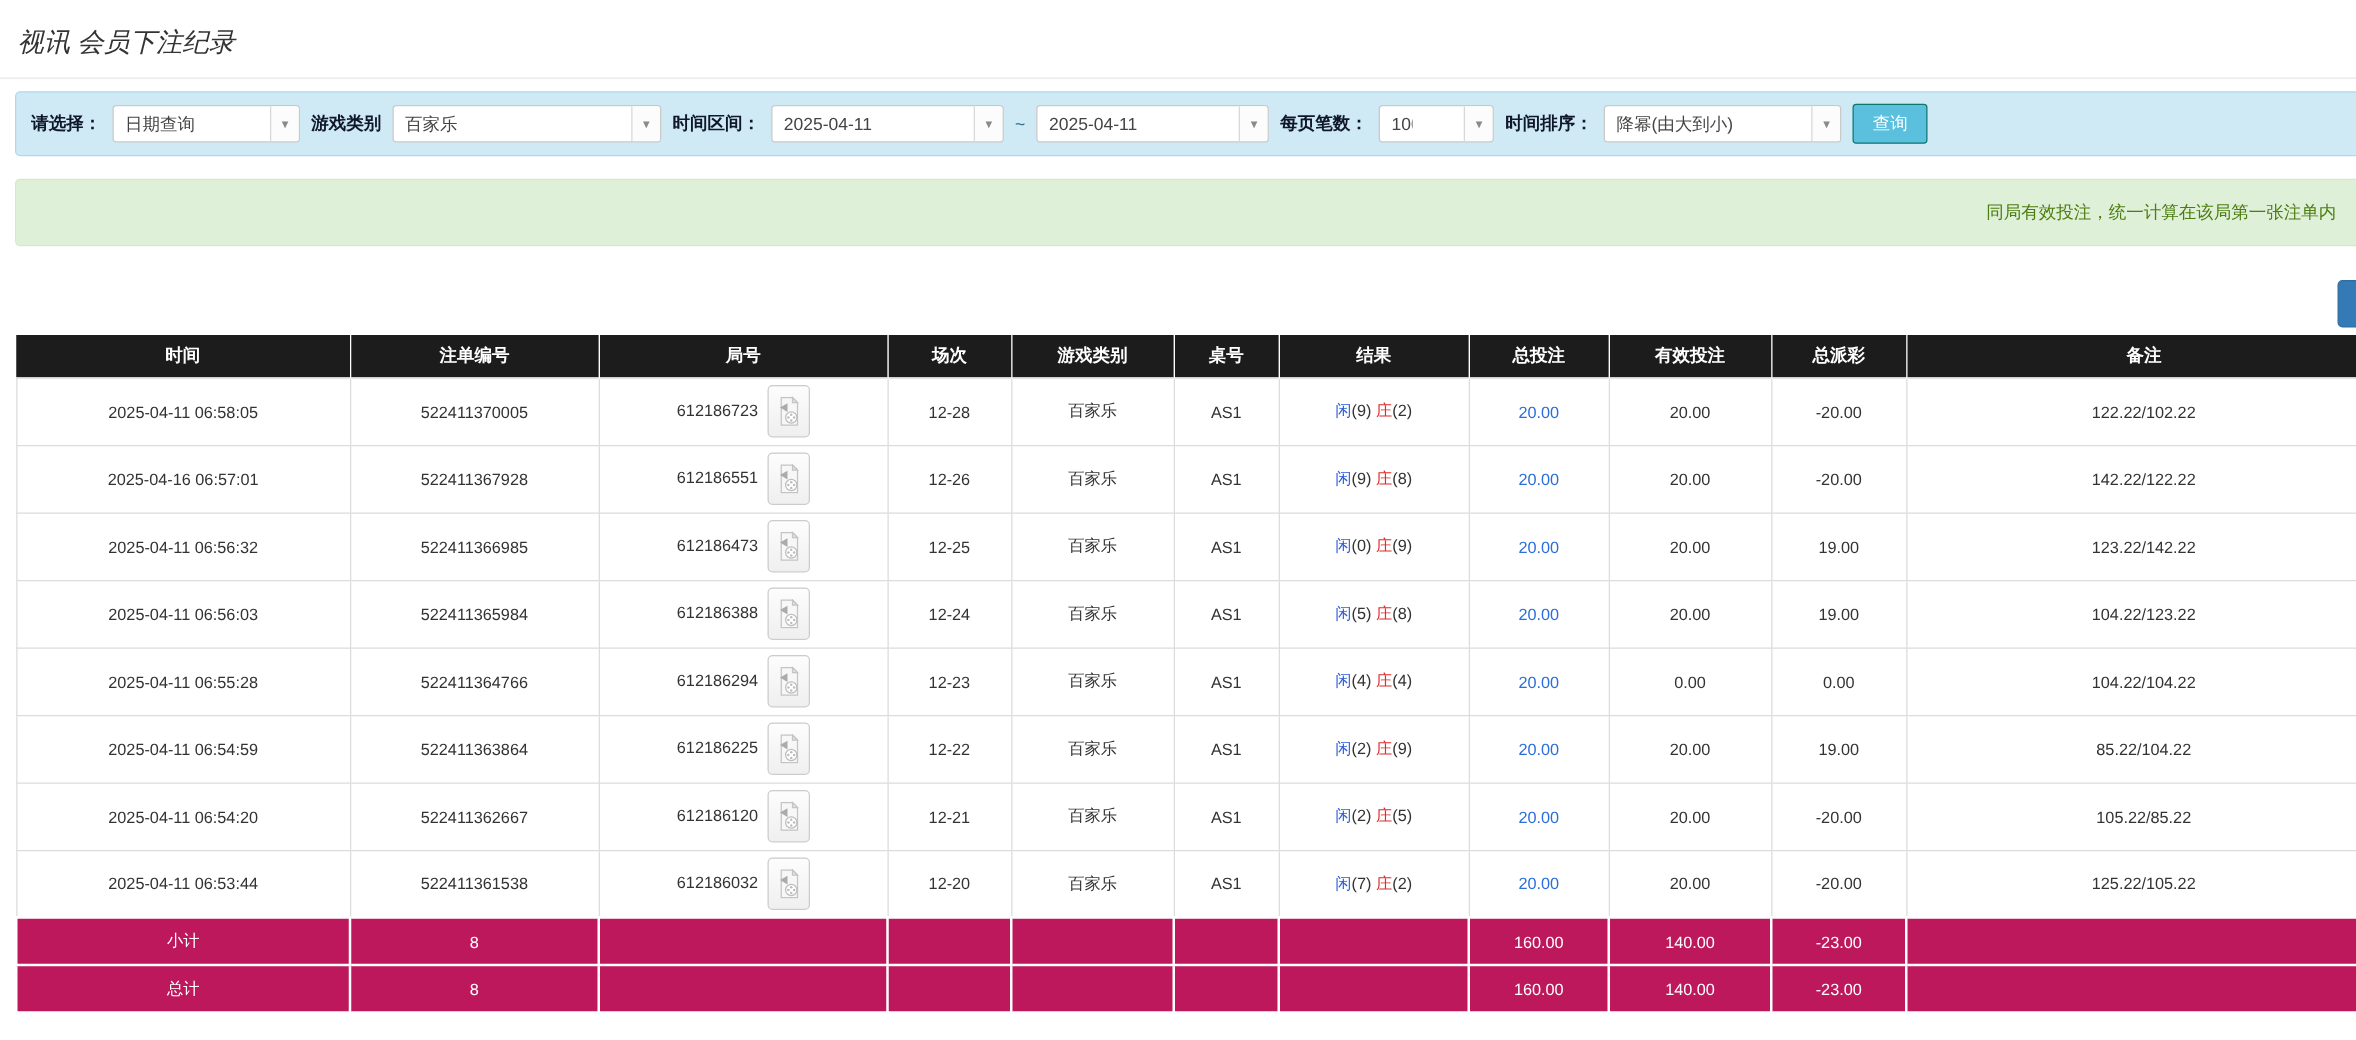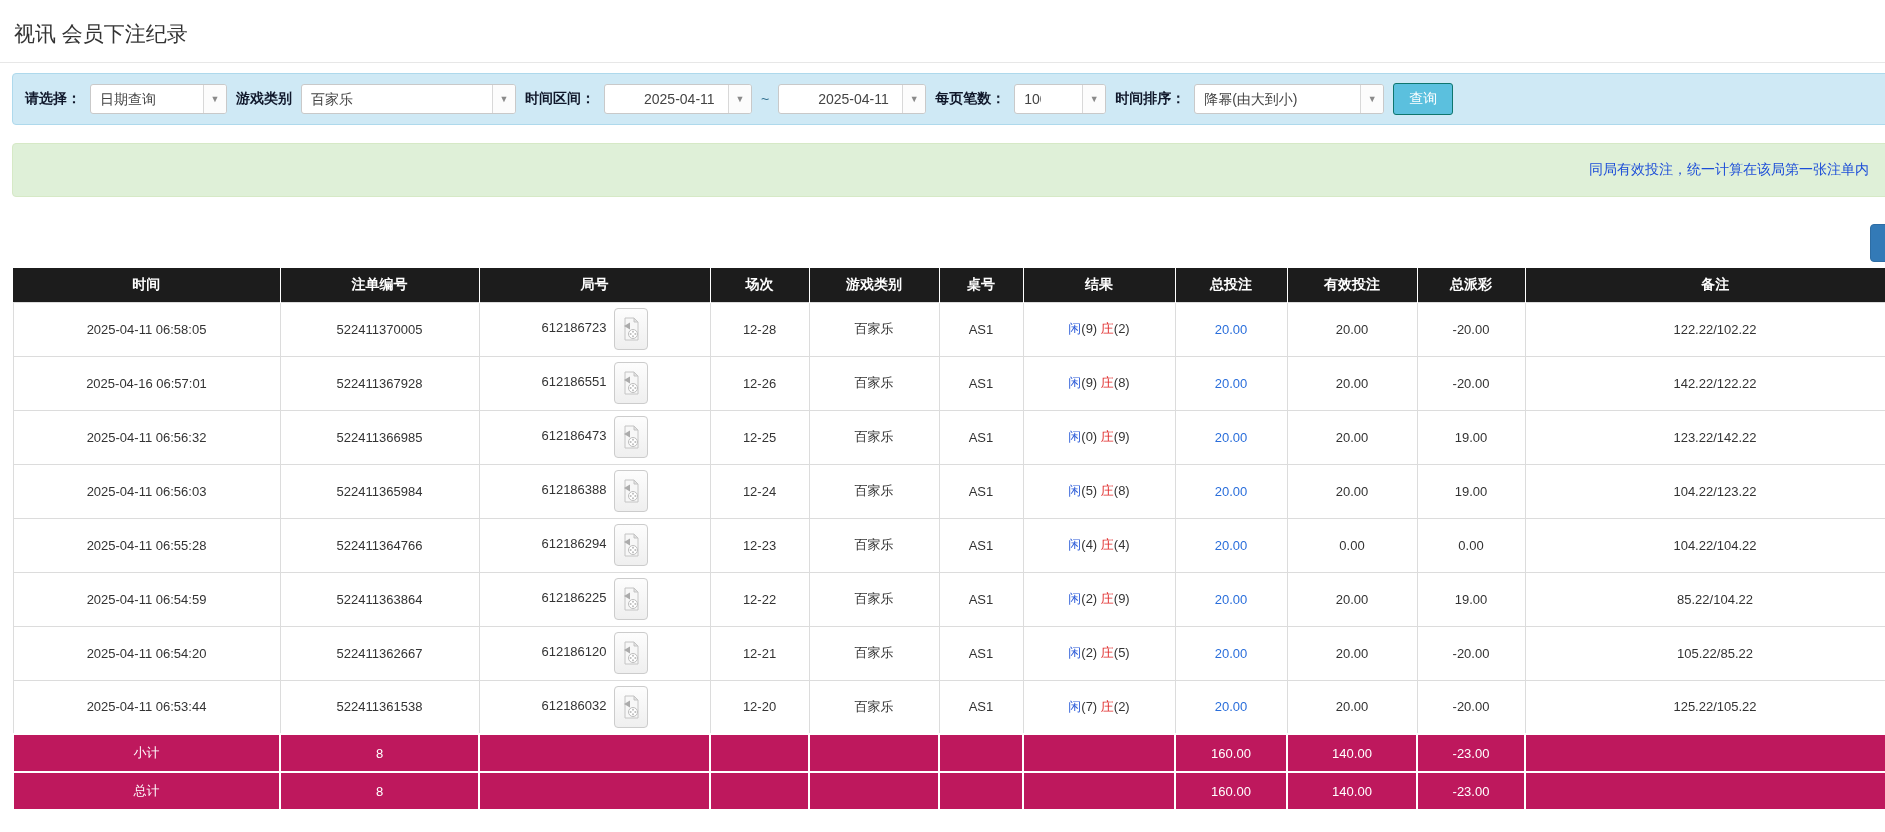--- a/index.html
+++ b/index.html
@@ -1,61 +1,61 @@
 <!DOCTYPE html>
 <html><head>
 <meta charset="utf-8">
 <style>
   * { margin:0; padding:0; box-sizing:border-box; }
   body { background:#fff; }
   .page {
     position:relative; width:1885px; height:832px; overflow:hidden;
     background:#fff; font-family:"Liberation Sans", sans-serif; color:#333;
   }
-  .page-title { position:absolute; left:14px; top:20px; font-size:21px; font-weight:400; color:#333; }
+  .page-title { position:absolute; left:14px; top:20px; font-size:21px; font-weight:400; color:#333;font-style:italic; }
   .title-rule { position:absolute; left:0; top:62px; width:1885px; border-top:1px solid #e7e7e7; }
 
   
   .filter-panel {
     position:absolute; left:12px; top:73px; width:1910px; height:52px;
     background:#cfe9f5; border:1px solid #aed9ec; border-radius:4px;
     display:flex; align-items:center; padding:0 12px; gap:9px;
   }
   .f-label { font-size:14px; font-weight:bold; color:#0f172a; white-space:nowrap; }
   .combo {
     display:flex; height:30px; background:#fff; border:1px solid #c9c9c9;
     border-radius:3px; overflow:hidden; cursor:pointer;
   }
   .combo-text { flex:1; padding:0 9px; line-height:28px; font-size:14px; color:#444; white-space:nowrap; overflow:hidden; }
   .combo-arrow {
     width:23px; border-left:1px solid #d8d8d8; background:#fcfcfc;
     display:flex; align-items:center; justify-content:center;
     color:#8a8a8a; font-size:9px;
   }
-  .w-select { width:137px; } .w-game { width:215px; } .w-date { width:148px;padding-left:30px; }
+  .w-select { width:150px; } .w-game { width:215px; } .w-date { width:186px; }
   .w-pp { width:92px;gap:41px; } .w-sort { width:190px; }
   .tilde { font-size:14px; color:#31708f; }
   .search-btn {
     height:32px; padding:0 15px; background:#5bc0de; border:1px solid #0f766e;
     border-radius:3px; color:#fff; font-size:14px; cursor:pointer;
     font-family:"Liberation Sans", sans-serif;
   }
 
   
   .summary-bar {
     position:absolute; left:12px; top:143px; width:1910px; height:54px;
     background:#dff0d8; border:1px solid #d6e9c6; border-radius:4px;
   }
   .summary-left {
     position:absolute; left:16px; top:0; height:52px; display:flex; align-items:center;
     font-size:14px; color:#3c763d; white-space:nowrap;
   }
   .summary-note {
     position:absolute; left:1576px; top:0; height:52px; display:flex; align-items:center;
-    font-size:14px; color:#1d4ed8; white-space:nowrap;
+    font-size:14px; color:#4d7c0f; white-space:nowrap;
   }
 
   
   .export-btn {
     position:absolute; left:1870px; top:224px; width:34px; height:38px;
     background:#337ab7; border:1px solid #2e6da4; border-radius:4px; cursor:pointer;
   }
 
   
   .bet-table {

